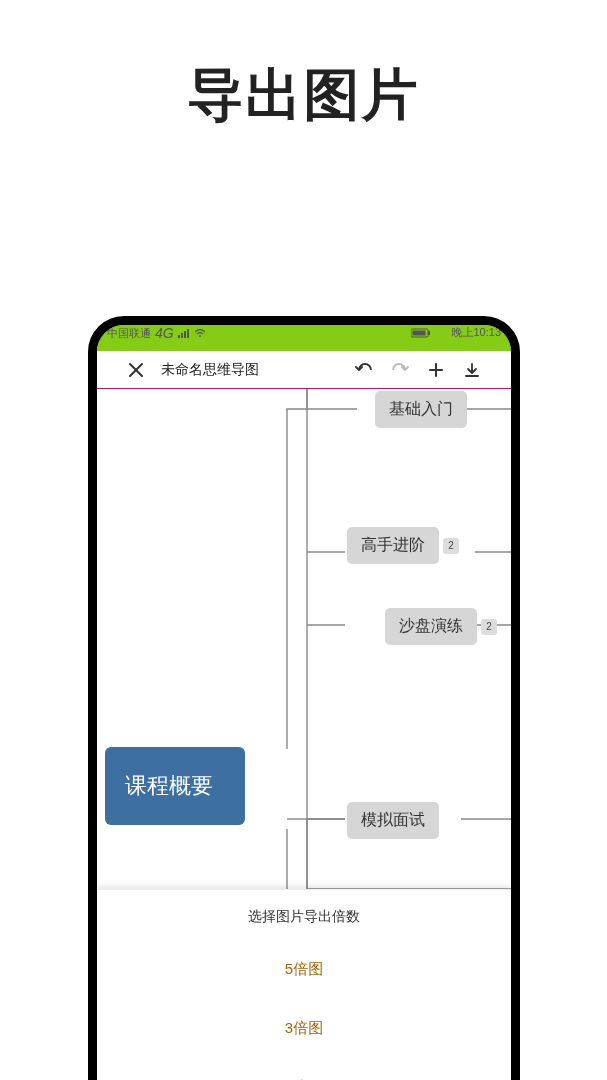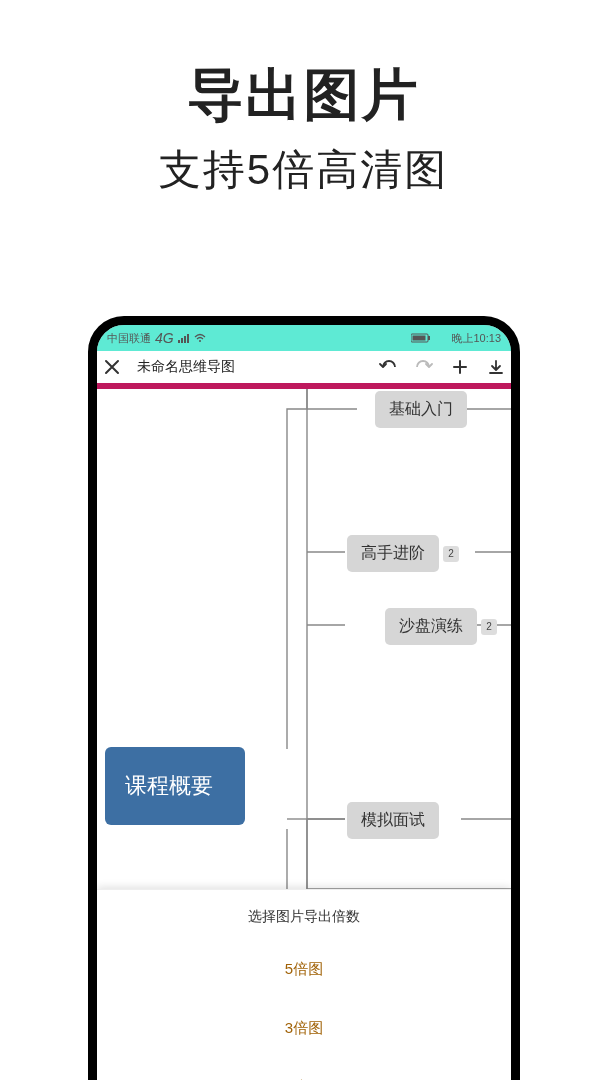--- a/index.html
+++ b/index.html
@@ -25,37 +25,37 @@
   
   .dim {
     position: absolute; inset: 0;
     background: rgba(70,70,70,0.55);
     pointer-events: none;
   }
 
   
   .statusbar {
     height: 26px; width: 100%;
-    display: flex; align-items: center;
+    display: flex; align-items: flex-start;
     padding: 0 10px;
     font-size: 11px; color: #555;
-    background: #5eead4;
+    background: #84cc16;
     position: relative; z-index: 2;
   }
   .statusbar .carrier { display: flex; align-items: center; gap: 4px; }
   .statusbar .spacer { flex: 1; }
   .statusbar .right { display: flex; align-items: center; gap: 20px; }
   .sig-icon, .wifi-icon, .batt-icon { display: inline-block; }
   .sig-icon svg, .wifi-icon svg, .batt-icon svg { display: block; }
 
   
   .toolbar {
     height: 38px; display: flex; align-items: center;
-    padding: 0 0; gap: 6px;
-    border-bottom: 6px solid #be185d;
+    padding: 0 24px; gap: 6px;
+    border-bottom: 1px solid #be185d;
     background: #fff;
     position: relative; z-index: 2;
   }
   .toolbar .title { font-size: 14px; color: #222; margin-left: 4px; }
   .toolbar .flex { flex: 1; }
   .t-icon { width: 30px; height: 30px; display: flex; align-items: center; justify-content: center; color: #444; }
   .t-icon.disabled { color: #aaa; }
 
   
   .canvas {
@@ -103,21 +103,20 @@
   .sheet-title { text-align: center; font-size: 14px; color: #333; padding: 18px 16px 14px; }
   .sheet-item  { text-align: center; font-size: 15px; color: #a16207; padding: 20px 16px; }
 
 </style>
 </head>
 <body>
 
 <div class="page">
 
   <h1 class="promo-title">导出图片</h1>
-  <h2 class="promo-sub">支持5倍高清图</h2>
 
   <div class="phone">
     <div class="phone-inner">
 
       <div class="statusbar">
         <div class="carrier">
           <span>中国联通</span>
           <span class="sup" style="font-size:14px;font-style:italic;">4G</span>
           <span class="sig-icon">
             <svg width="12" height="10" viewBox="0 0 12 10">
@@ -209,21 +208,21 @@
         </svg>
 
         <div class="node root" style="left:8px; top:358px;padding-left:20px;">
           <span>课程概要</span>
         </div>
 
         <div class="node" style="left:278px; top:2px;">
           <span>基础入门</span>
         </div>
 
-        <div class="node" style="left:250px; top:146px;">
+        <div class="node" style="left:250px; top:138px;">
           <span>高手进阶</span>
           <span class="badge-count">2</span>
         </div>
 
         <div class="node" style="left:250px; top:219px;margin-left:38px;">
           <span>沙盘演练</span>
           <span class="badge-count">2</span>
         </div>
 
         <div class="node" style="left:250px; top:413px;">

